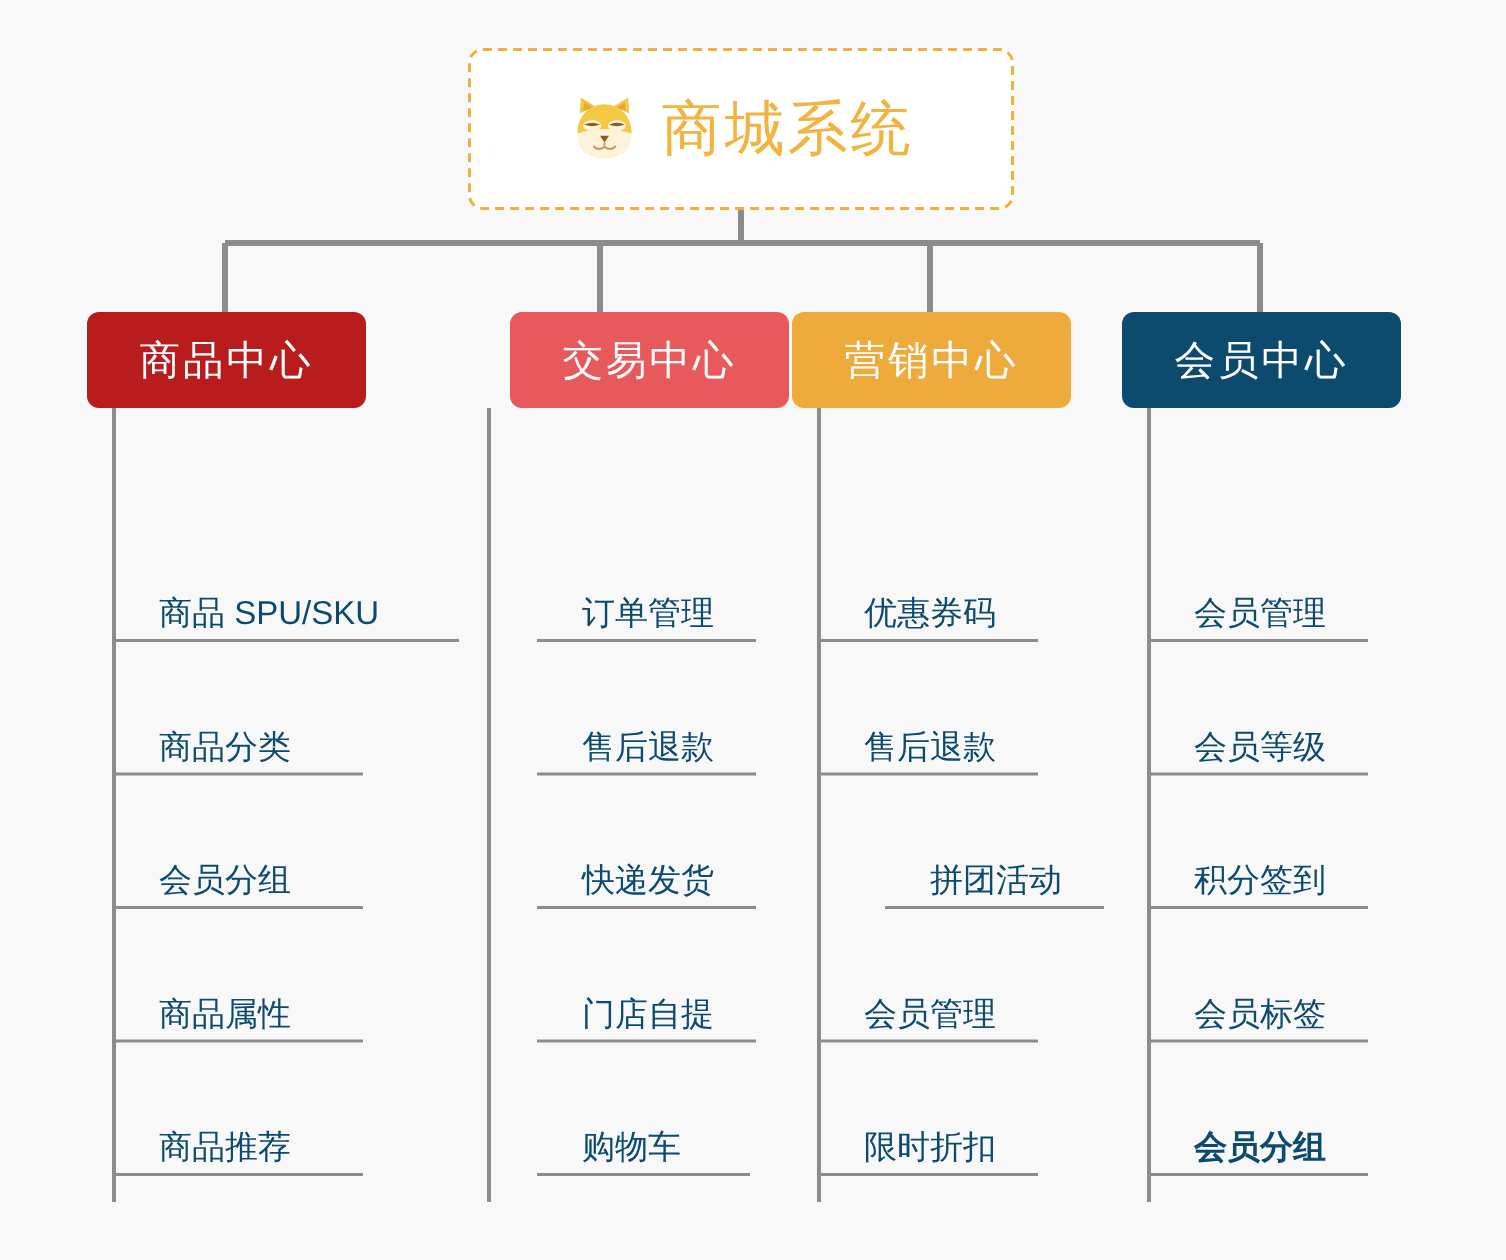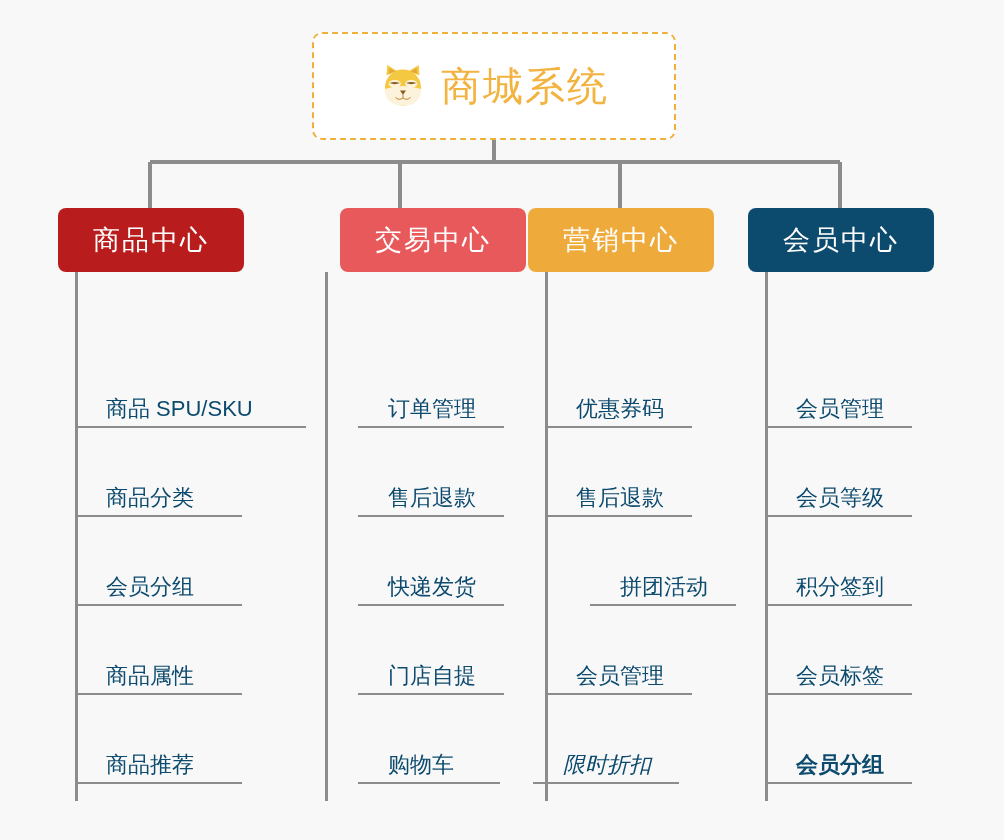--- a/index.html
+++ b/index.html
@@ -229,21 +229,21 @@
           </div>
           <div class="leaf-item" style="left: 18px; top: 201px; width: 146px;">
             <span class="leaf-label">售后退款</span>
           </div>
           <div class="leaf-item" style="left: 18px; top: 290px; width: 146px; margin-left: 44px;">
             <span class="leaf-label">拼团活动</span>
           </div>
           <div class="leaf-item" style="left: 18px; top: 379px; width: 146px;">
             <span class="leaf-label">会员管理</span>
           </div>
-          <div class="leaf-item" style="left: 5px; top: 468px; width: 146px; font-style: italic;">
+          <div class="leaf-item" style="left: 18px; top: 468px; width: 146px;">
             <span class="leaf-label">限时折扣</span>
           </div>
           <div class="leaf-item" style="left: 18px; top: 557px; width: 142px;">
             <span class="leaf-label">满减送</span>
           </div>
         </div>
       </div>
       <div class="branch col-3">
         <div class="branch-header" style="background: #0c4a6e; font-family: Liberation Serif, serif;">
           <span>会员中心</span>

